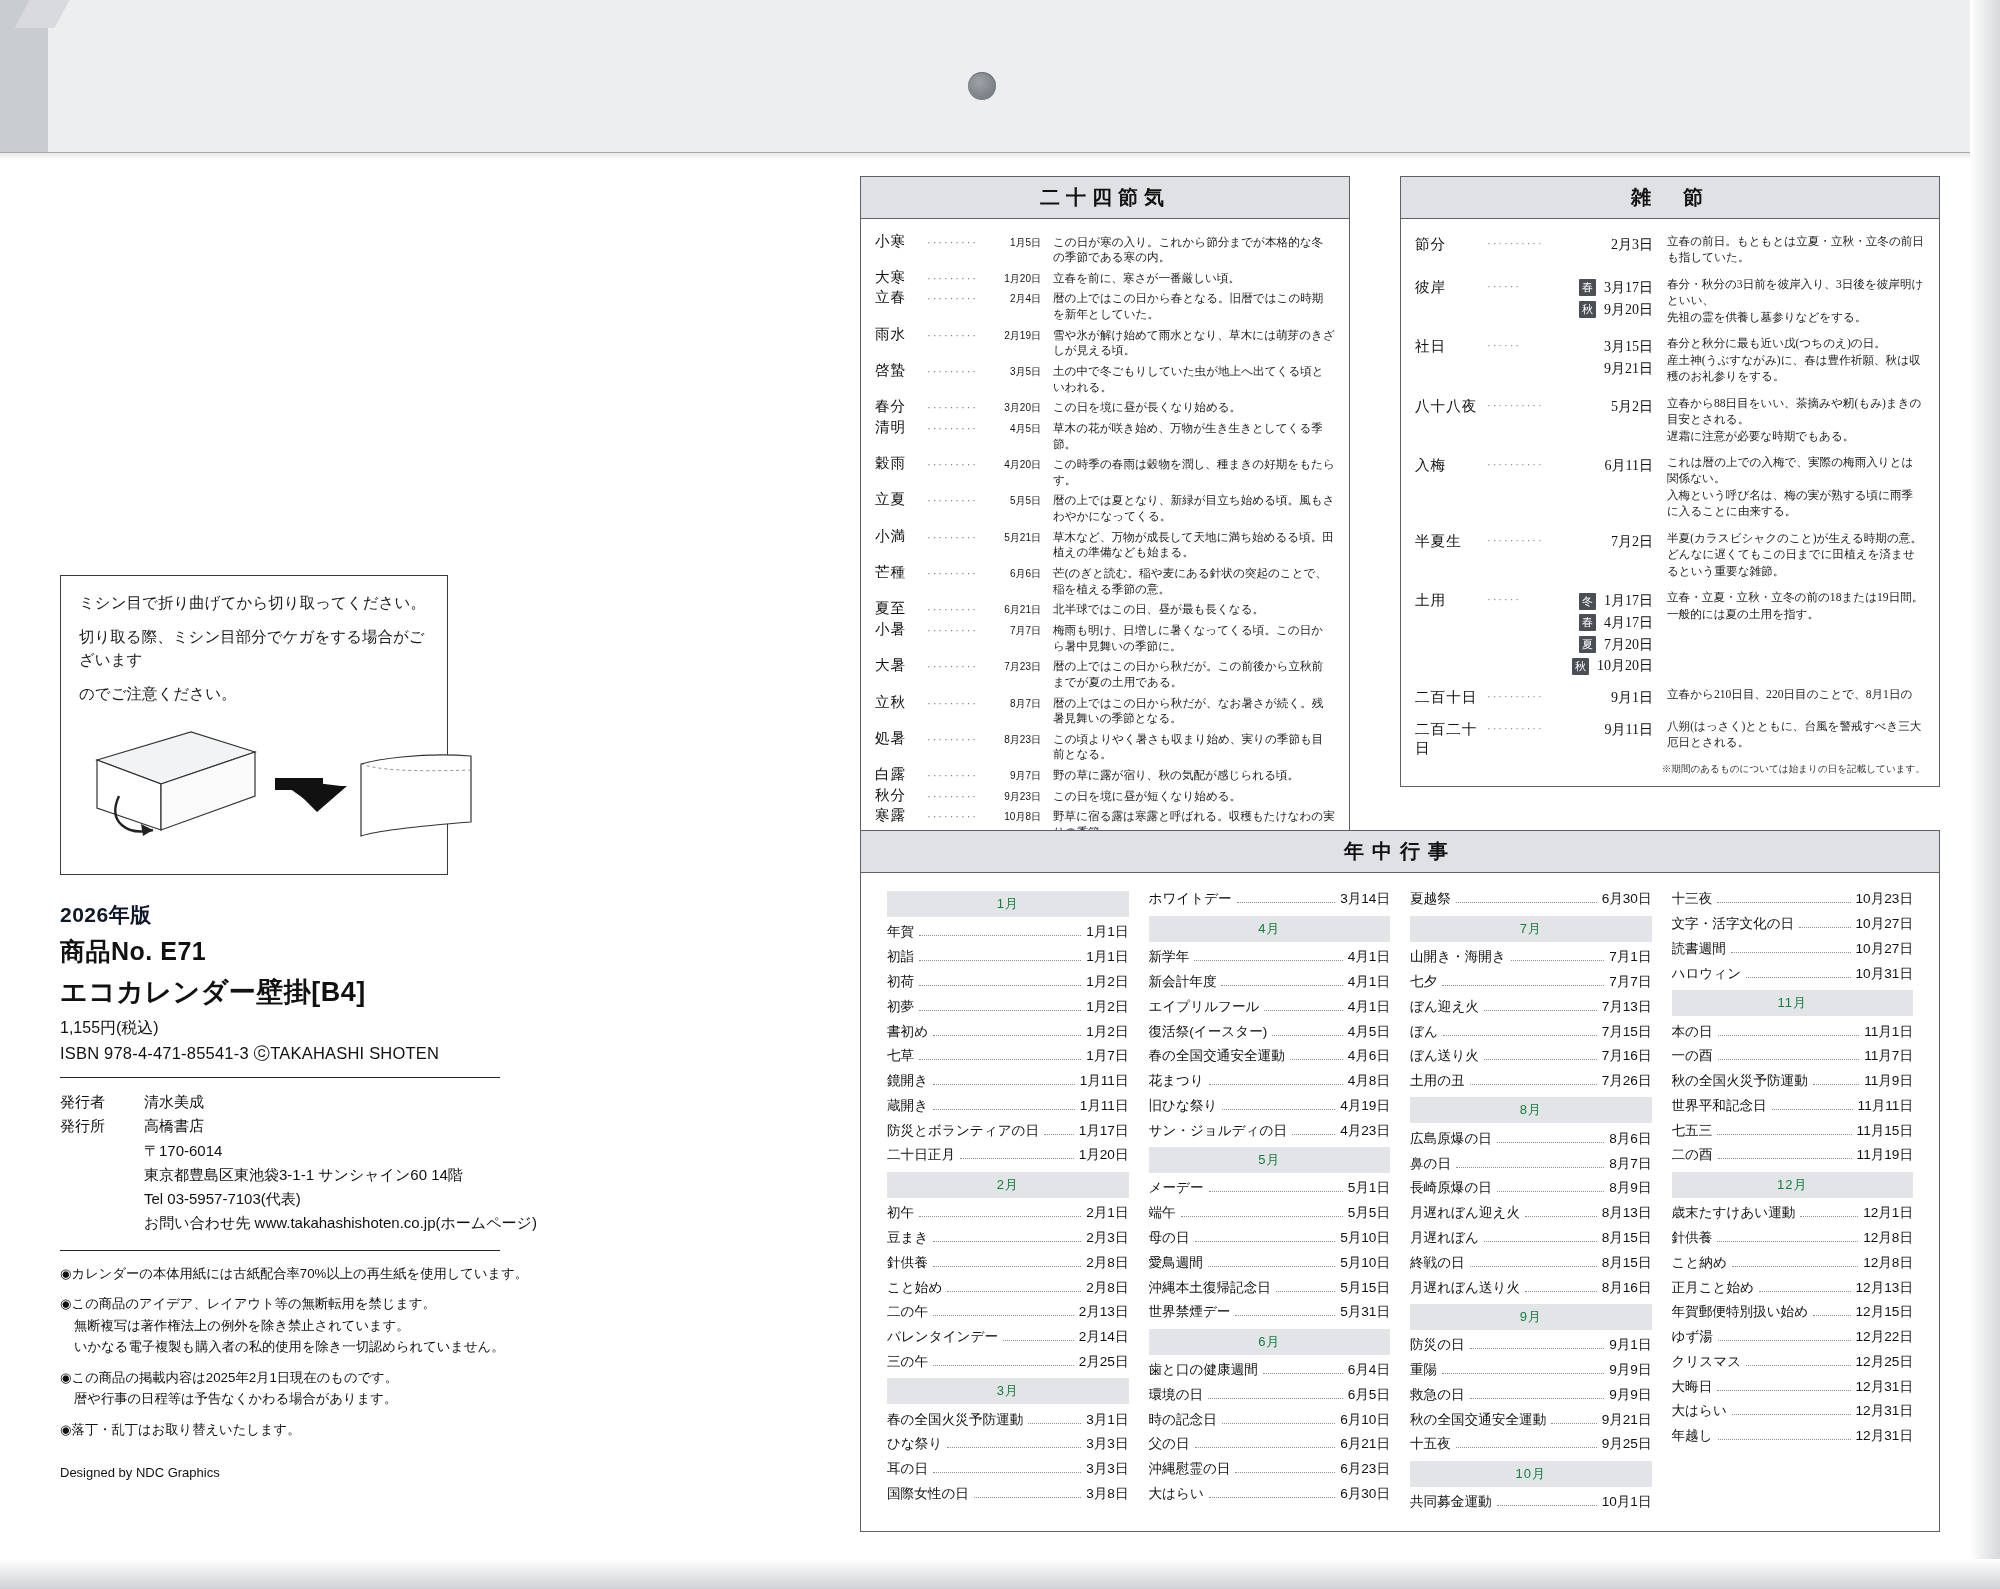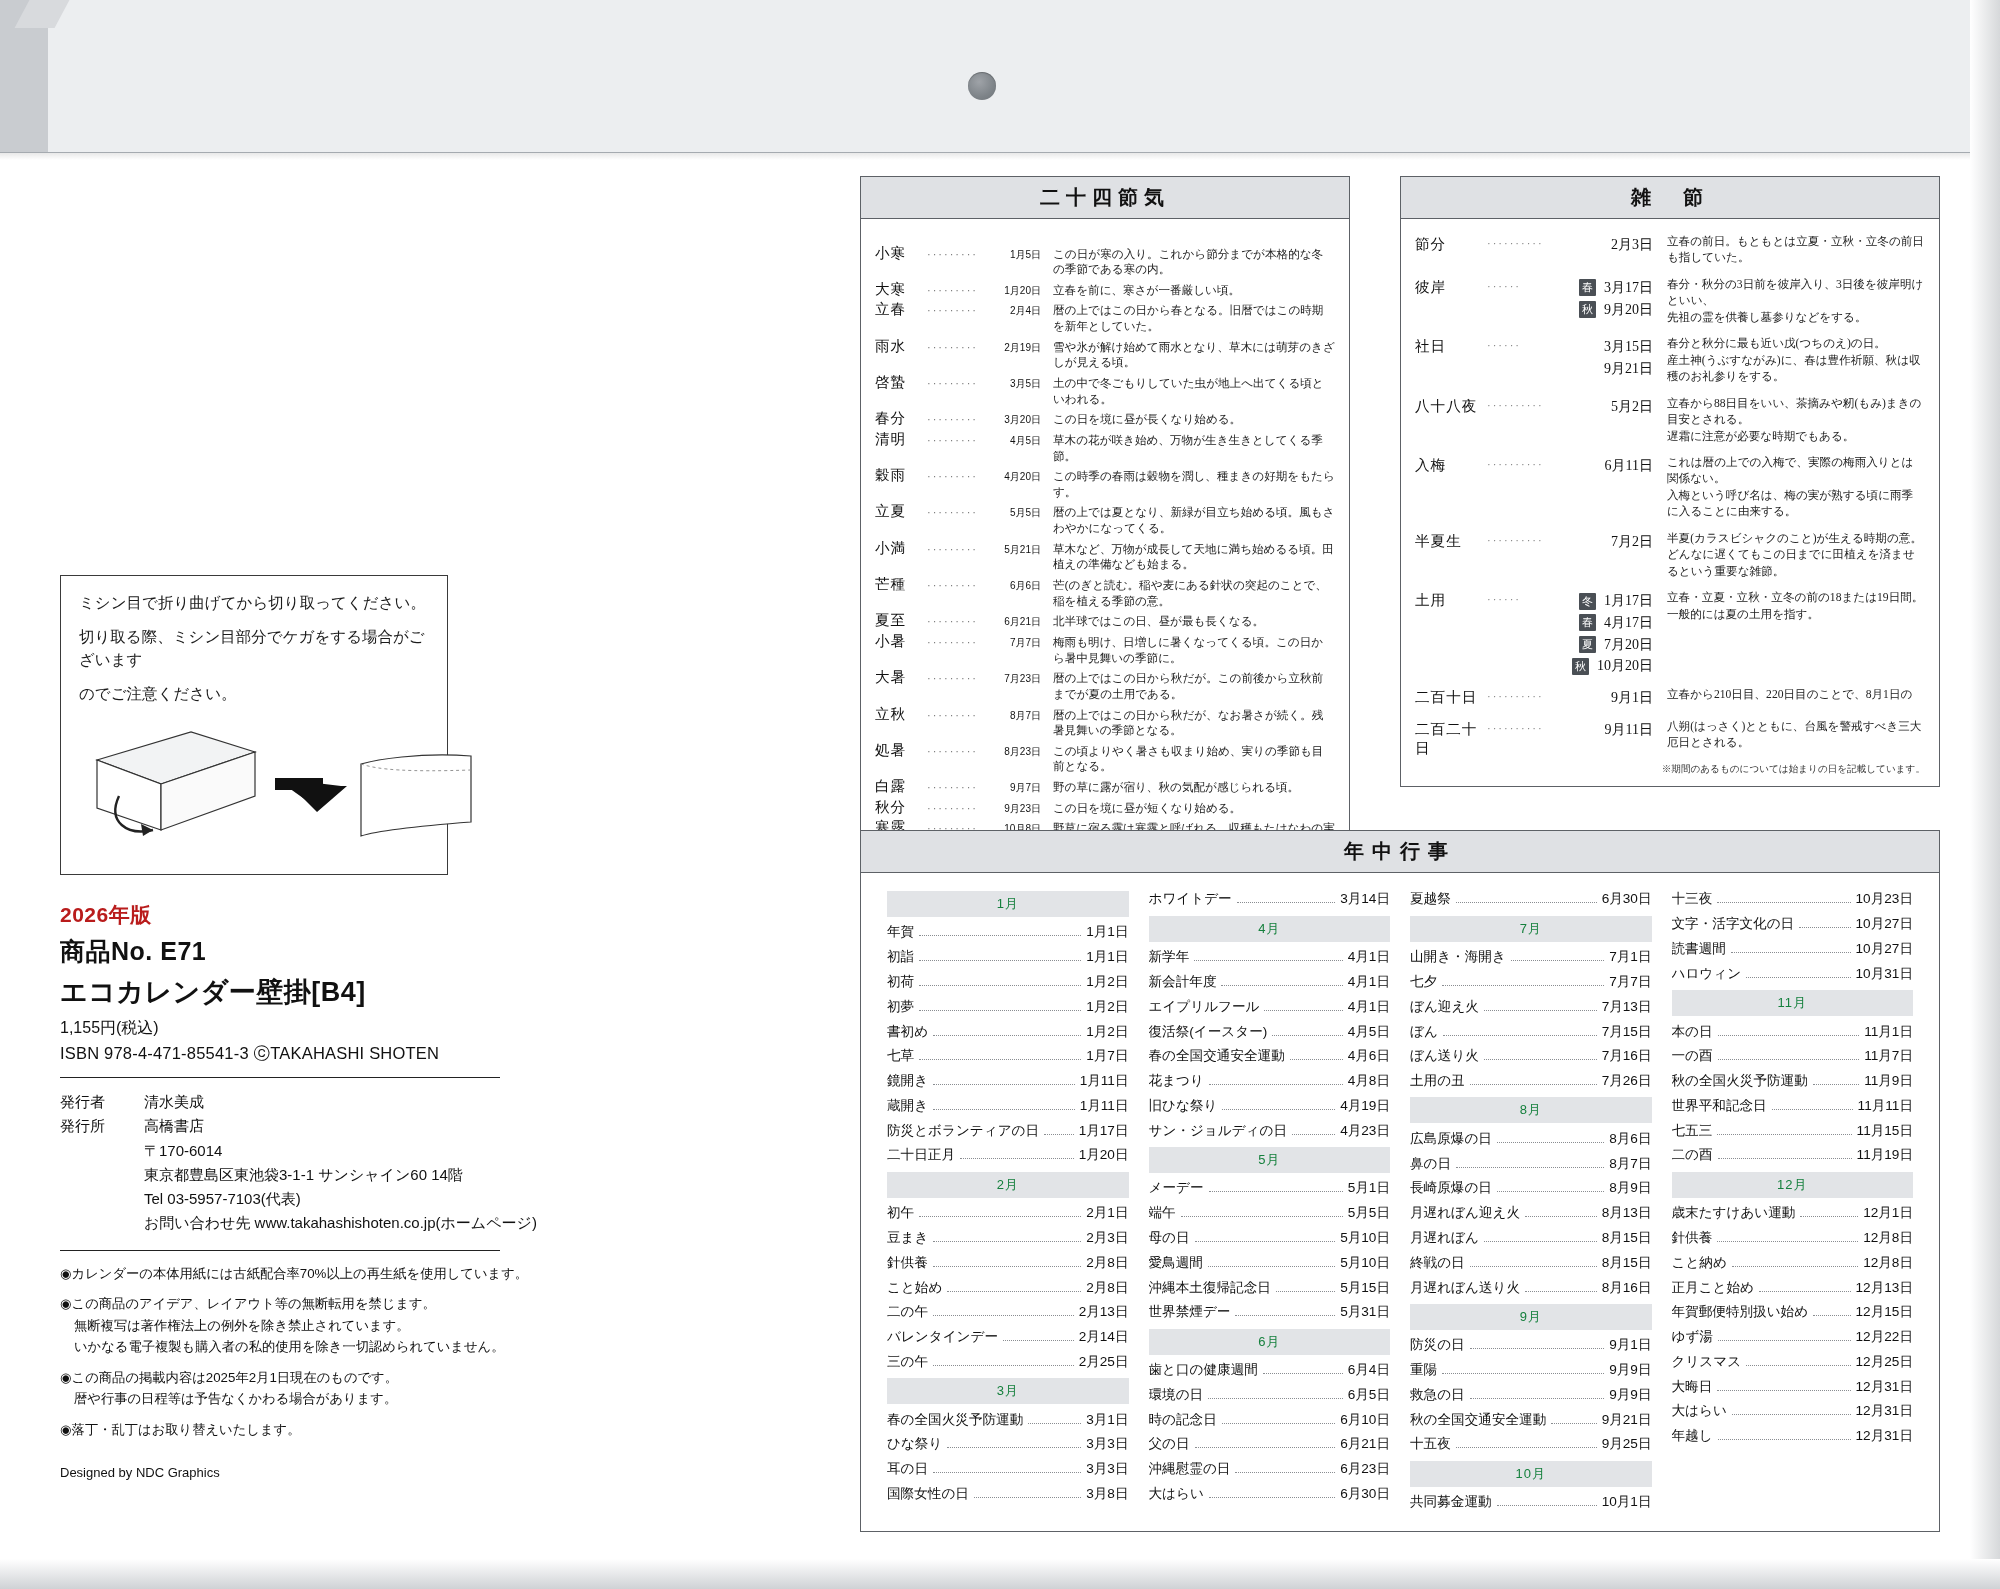--- a/index.html
+++ b/index.html
@@ -49,21 +49,21 @@
   }
   .cutbox{
     border:1px solid #3a3a3a;
     padding:16px 18px 14px 18px;
     width:388px;height:300px;
     box-sizing:border-box;
     position:relative;
   }
   .cutbox p{margin:0 0 12px 0;font-size:15.5px;color:#1b1b1b;line-height:1.45;}
   .cutart{position:absolute;left:18px;top:150px;width:400px;height:140px;}
-  .note-title{font-size:21px;font-weight:bold;color:#b91c1c;margin-top:26px;letter-spacing:.5px;}
+  .note-title{font-size:21px;font-weight:bold;color:#0f172a;margin-top:26px;letter-spacing:.5px;}
   .prod-no{font-size:25px;font-weight:bold;color:#111;margin-top:6px;letter-spacing:.5px;}
   .prod-name{font-size:27px;font-weight:bold;color:#111;margin-top:6px;letter-spacing:.5px;}
   .price{font-size:16px;color:#111;margin-top:8px;}
   .isbn{font-size:16.5px;color:#111;margin-top:4px;letter-spacing:.2px;}
   .rule{border:none;border-top:1.6px solid #222;margin:12px 0 12px 0;width:440px;}
   .pub{font-size:15px;color:#111;line-height:1.62;}
   .pub .lbl{display:inline-block;width:84px;}
   .rule2{border:none;border-top:1.2px solid #222;margin:14px 0 12px 0;width:440px;}
   .notes{font-size:13.3px;color:#111;line-height:1.62;}
   .notes .bullet{margin-bottom:9px;}
@@ -90,21 +90,21 @@
     box-sizing:border-box;
   }
   .row{display:flex;align-items:baseline;font-size:13.4px;color:#111;line-height:1.0;padding:2.5px 0;}
   .row .nm{width:56px;flex:none;font-size:14.6px;letter-spacing:1px;}
   .row .dots{flex:none;width:60px;overflow:hidden;color:#777;font-size:11px;letter-spacing:2px;white-space:nowrap;}
   .row .dt{width:66px;flex:none;text-align:right;font-size:10px;}
   .row .ds{padding-left:12px;font-size:12.1px;color:#222;line-height:1.35;}
 
   
   #sekki{left:860px;top:176px;width:490px;}
-  #sekki .panel-body{padding-top:24px;padding-bottom:12px;}
+  #sekki .panel-body{padding-top:12px;padding-bottom:12px;}
   #sekki .row .nm{width:52px;}
   #sekki .row .dots{width:52px;}
   #sekki .row .dt{width:62px;}
   #sekki .row .ds{font-size:11.6px;}
 
   
   #zassetsu{left:1400px;top:176px;width:540px;font-family:Liberation Serif, serif;}
   #zassetsu .z-row{display:flex;font-size:13px;color:#111;padding:5px 0;align-items:flex-start;}
   #zassetsu .z-nm{width:72px;flex:none;font-size:14.6px;letter-spacing:1px;padding-top:1px;}
   #zassetsu .z-dots{width:56px;flex:none;color:#777;font-size:11px;letter-spacing:2px;overflow:hidden;white-space:nowrap;padding-top:3px;}

